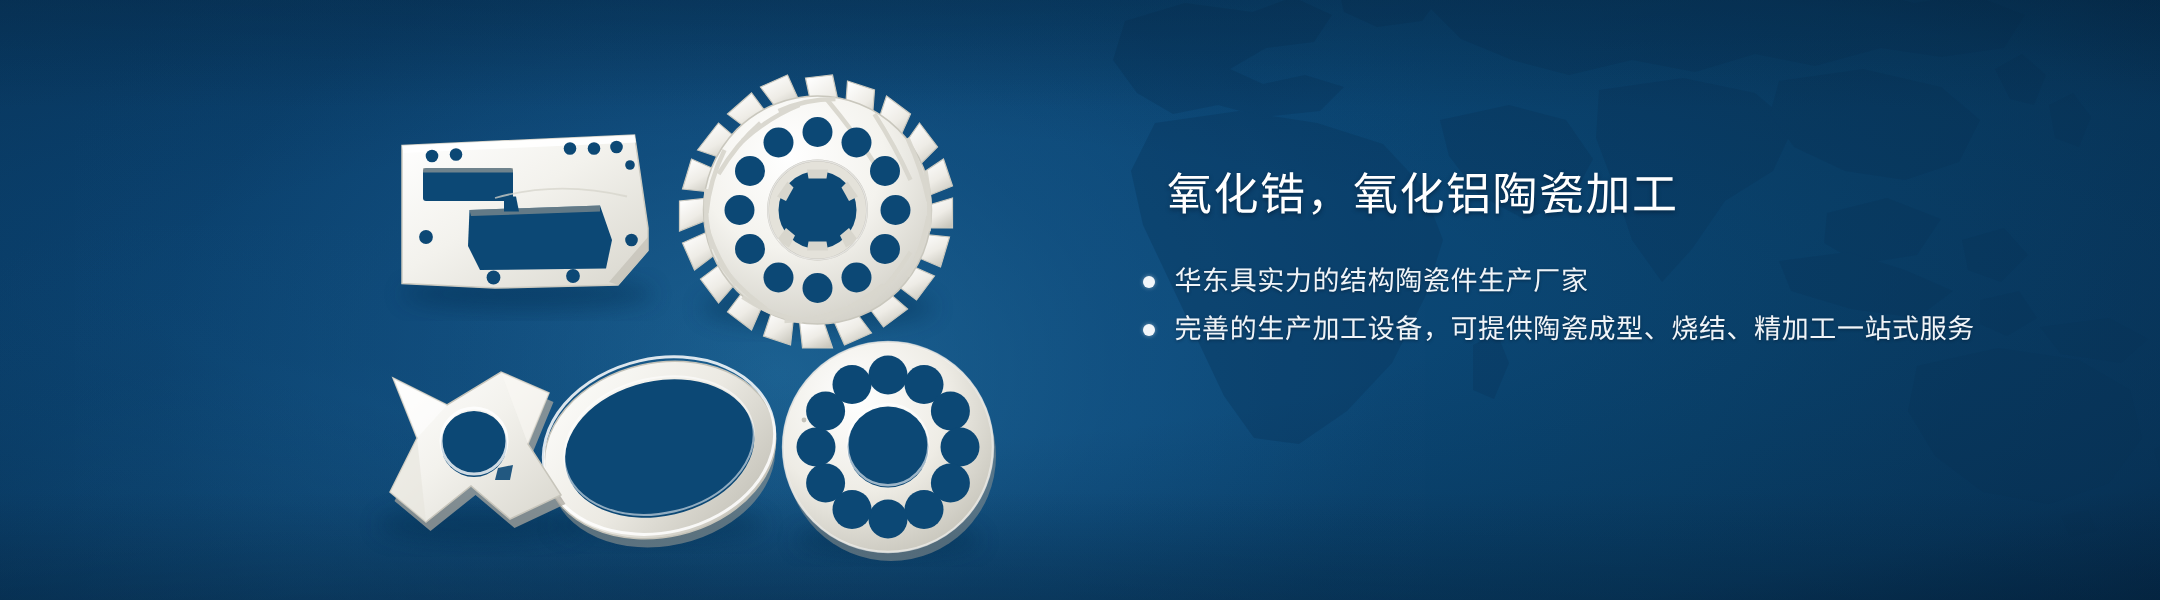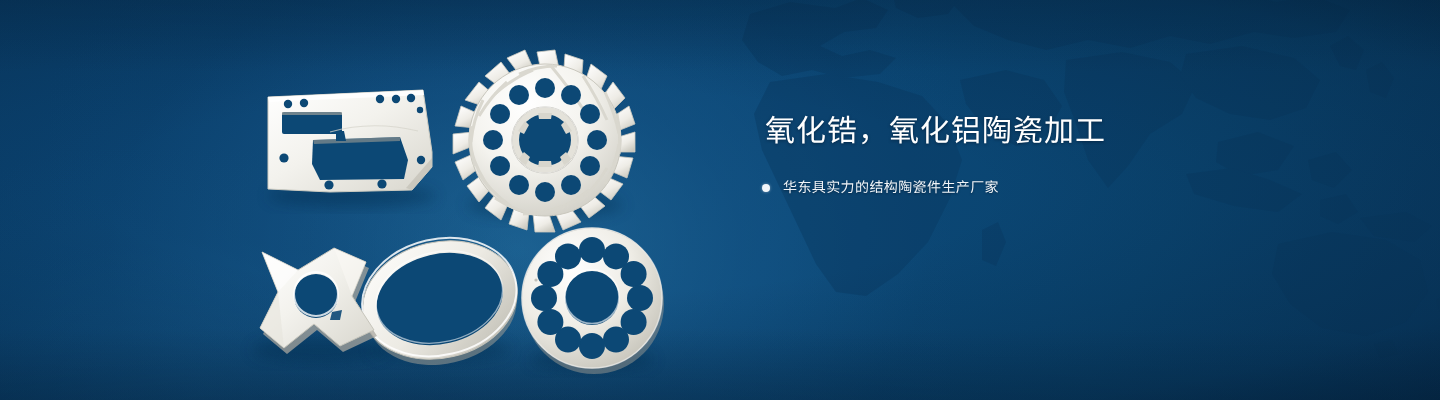--- a/index.html
+++ b/index.html
@@ -45,27 +45,27 @@
   .worldmap svg{display:block;width:100%;height:100%;}
 
   
   .products{position:absolute;left:0;top:0;width:720px;height:400px;}
   .products svg{display:block;width:100%;height:100%;}
 
   
   .copy{position:absolute;left:762px;top:112px;width:620px;}
   .headline{
     color:#ffffff;font-size:30px;line-height:38px;font-weight:400;
-    letter-spacing:1px;margin:0 0 26px 3px;white-space:nowrap;
+    letter-spacing:1px;margin:0 0 26px 16px;white-space:nowrap;
     text-shadow:0 1px 3px rgba(0,20,40,.55);
   }
   .bullets{list-style:none;margin:0;padding:0;}
   .bullets li{
     display:flex;align-items:center;
-    color:#f0f4f8;font-size:14px;line-height:23px;
+    color:#f0f4f8;font-size:18px;line-height:23px;
     margin-bottom:9px;white-space:nowrap;
     text-shadow:0 1px 2px rgba(0,18,36,.5);
   }
   .dot{
     flex:0 0 auto;width:8px;height:8px;border-radius:50%;
     background:#f2f6fa;margin-right:13px;
     box-shadow:0 0 3px rgba(255,255,255,.45);
   }
   .btext{display:inline-block;letter-spacing:.4px;}
 </style>
@@ -324,16 +324,20 @@
 
   <div class="copy">
 
     <h1 class="headline">氧化锆，氧化铝陶瓷加工</h1>
 
     <ul class="bullets">
       <li>
         <span class="dot"></span>
         <span class="btext">华东具实力的结构陶瓷件生产厂家</span>
       </li>
+      <li>
+        <span class="dot"></span>
+        <span class="btext">完善的生产加工设备，可提供陶瓷成型、烧结、精加工一站式服务</span>
+      </li>
     </ul>
 
   </div>
 </div>
 
 </body></html>

